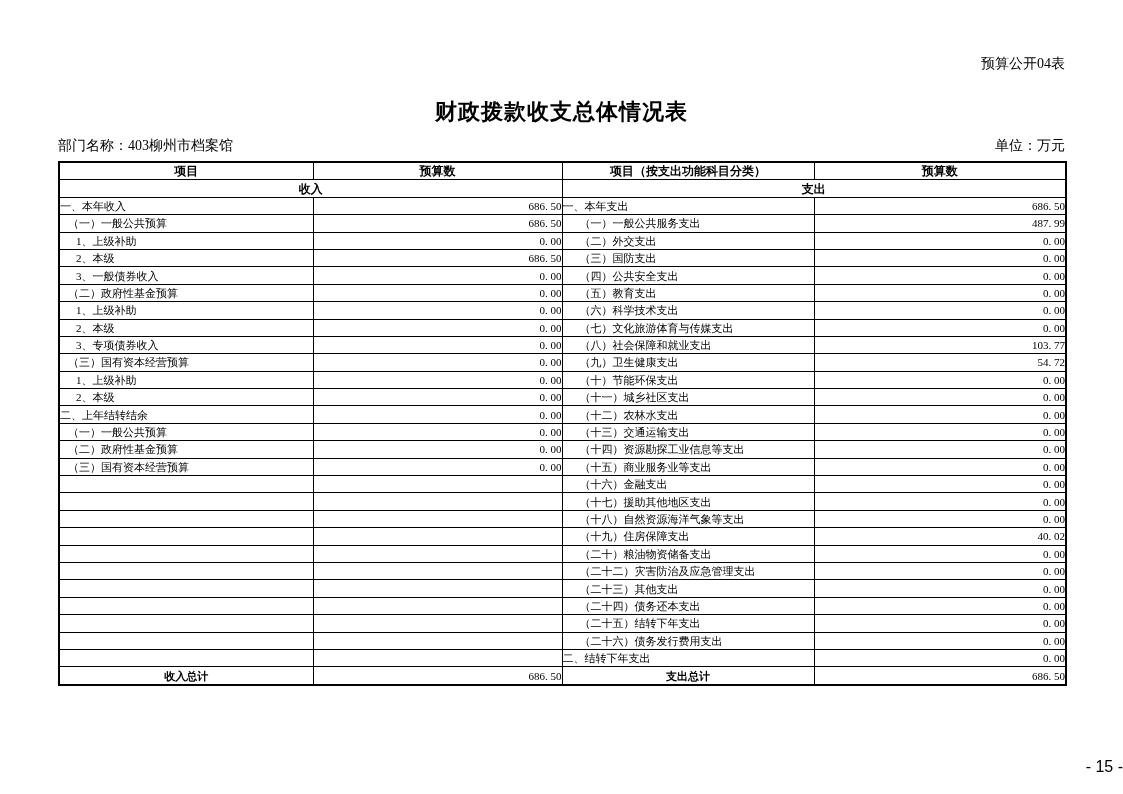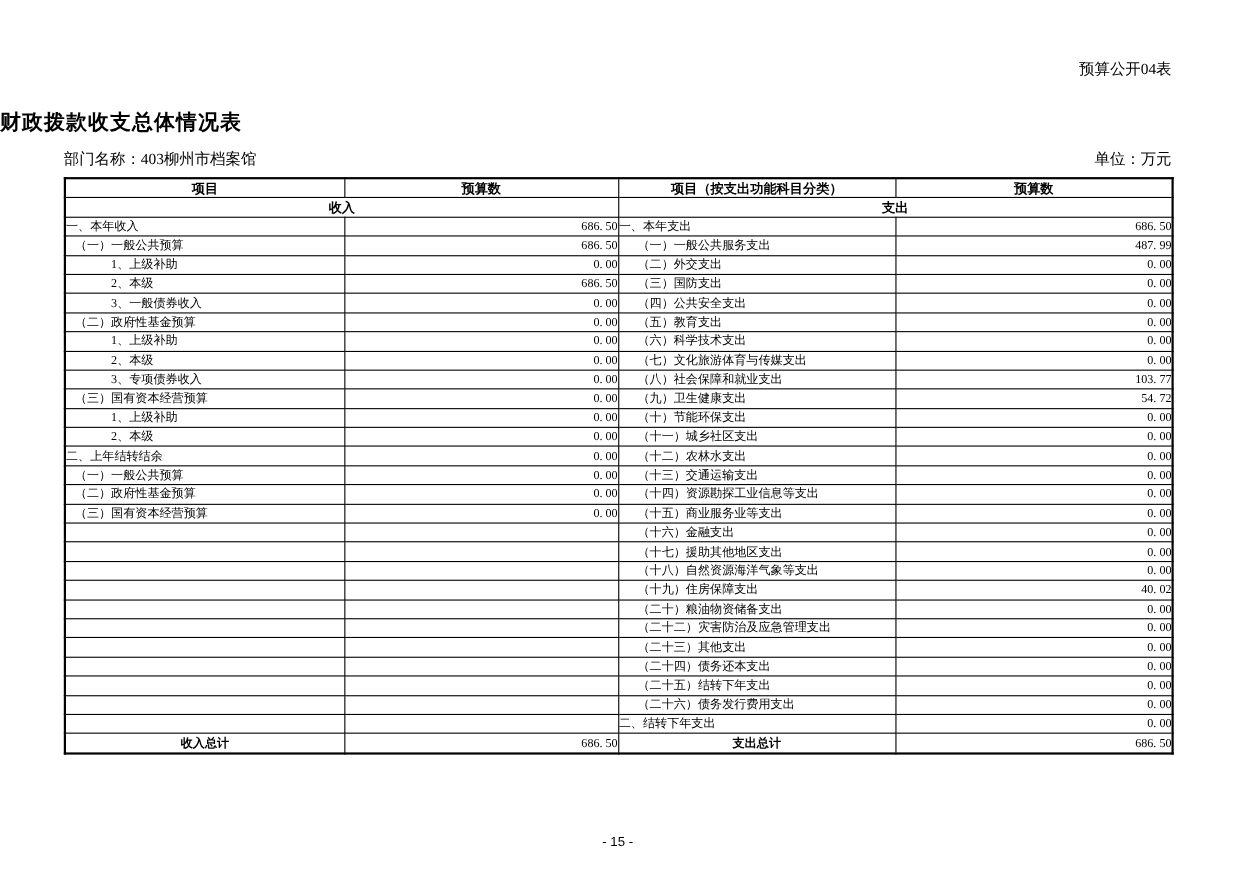--- a/index.html
+++ b/index.html
@@ -17,22 +17,22 @@
   }
   .doc-label {
     padding-top: 56px;
     margin-right: 58px;
     text-align: right;
     font-size: 14px;
     line-height: 16px;
   }
   .page-title {
     margin-top: 30px;
-    text-align: left;
-    font-size: 19px;
+    text-align: center;
+    font-size: 22px;
     font-weight: bold;
     font-family: "Liberation Sans", "DejaVu Sans", sans-serif;
     line-height: 19px;
     letter-spacing: 1px;
   }
   .meta-row {
     margin: 16px 58px 0 58px;
     display: flex;
     justify-content: space-between;
     font-size: 14px;
@@ -58,37 +58,37 @@
     font-size: 12px;
     font-weight: bold;
     font-family: "Liberation Sans", "DejaVu Sans", sans-serif;
     text-align: center;
   }
   table.budget td {
     font-size: 11px;
   }
   td.item { text-align: left; padding-left: 4px; }
   td.item.lv1 { padding-left: 8px; }
-  td.item.lv2 { padding-left: 41px; }
+  td.item.lv2 { padding-left: 16px; }
   td.item.exp.lv1 { padding-left: 17px; }
   td.val { text-align: right; padding-right: 3px; }
   td.total-label {
     text-align: center;
     font-weight: bold;
     font-family: "Liberation Sans", "DejaVu Sans", sans-serif;
     font-size: 12px;
   }
   .page-number {
     position: absolute;
     left: 0;
     width: 100%;
     top: 758px;
-    text-align: center;
-    font-family: "Liberation Sans", "DejaVu Sans", sans-serif;
-    font-size: 12px;
+    text-align: right;
+    font-family: "Liberation Sans", "DejaVu Sans", sans-serif;
+    font-size: 16px;
   }
 </style>
 </head>
 <body>
 
 <div class="doc-label">预算公开04表</div>
 
 <div class="page-title">财政拨款收支总体情况表</div>
 
 <div class="meta-row">

